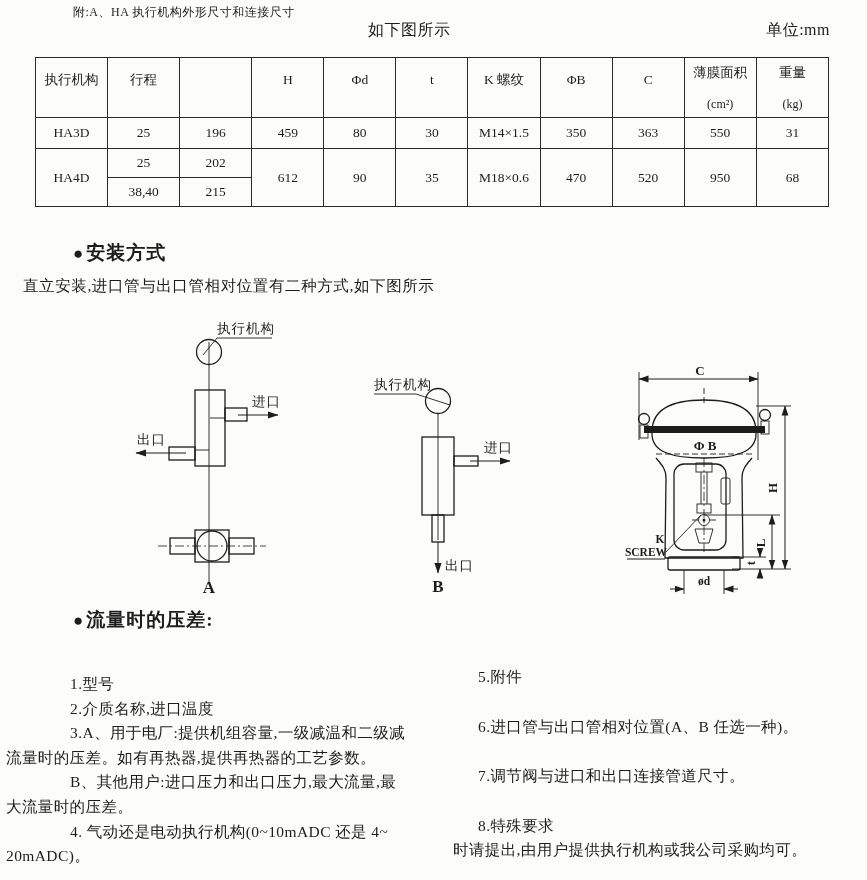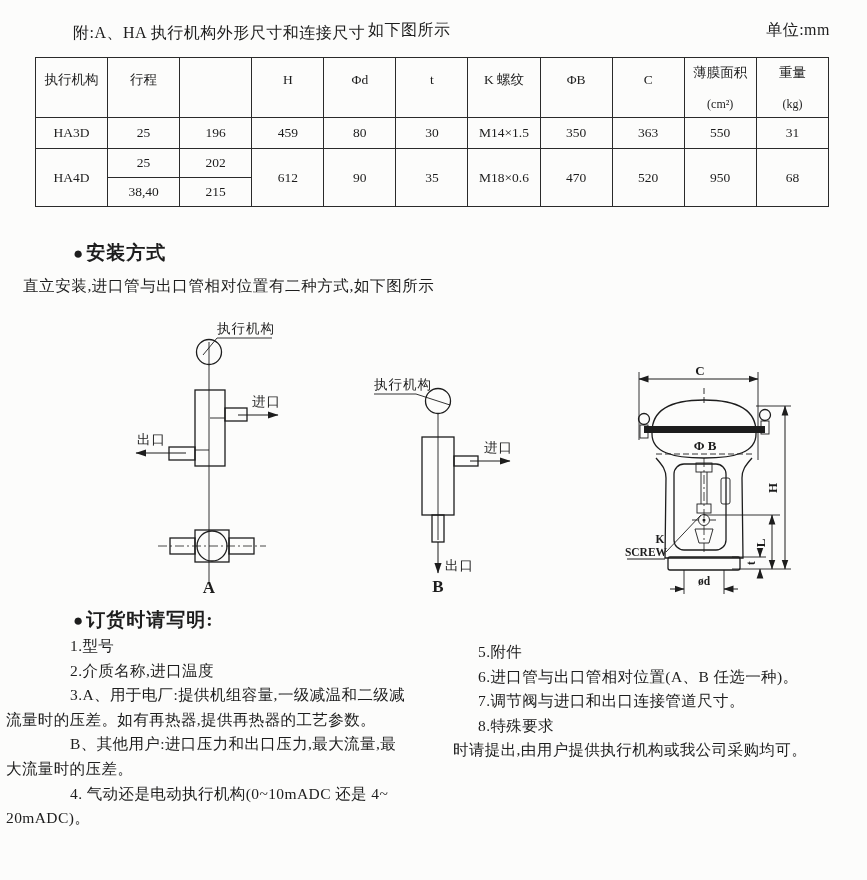--- a/index.html
+++ b/index.html
@@ -4,21 +4,21 @@
 <style>
   html,body{margin:0;padding:0;}
   body{
     width:867px;height:880px;position:relative;overflow:hidden;
     background:#fcfcfb;color:#1d1d1d;
     font-family:"Liberation Serif","DejaVu Serif",serif;
   }
   .abs{position:absolute;}
 
   
-  .title-main{left:73px;top:23px;font-size:16px;letter-spacing:.5px;}
+  .title-main{left:73px;top:4px;font-size:12px;letter-spacing:.5px;}
   .title-note{left:368px;top:20px;font-size:16px;letter-spacing:.5px;}
   .unit-label{right:37px;top:20px;font-size:16px;letter-spacing:.5px;}
 
   
   table.dim-table{
     left:35px;top:57px;position:absolute;border-collapse:collapse;table-layout:fixed;
     width:794px;font-size:13.5px;
   }
   .dim-table th,.dim-table td{
     border:1.4px solid #2a2a2a;text-align:center;vertical-align:middle;
@@ -34,25 +34,25 @@
     font-family:Liberation Serif, serif;
     font-weight:700;font-size:19px;letter-spacing:1px;
   }
   .sec-install{left:73px;top:240px;}
   .sec-order{left:73px;top:607px;}
   .bullet{font-size:17px;margin-right:2px;}
   .install-desc{left:23px;top:276px;font-size:15.5px;letter-spacing:.6px;}
 
   
   .notes{font-size:15.5px;letter-spacing:.4px;}
-  .notes-left{left:6px;top:634px;width:440px;}
+  .notes-left{left:6px;top:672px;width:440px;}
   .notes-right{left:453px;top:640px;width:410px;}
   .note-line{line-height:24.6px;white-space:nowrap;}
   .notes-left .note-line.indent{padding-left:64px;}
-  .notes-right .note-line.indent{padding-left:25px;}
+  .notes-right .note-line.indent{padding-left:25px;margin-top:25px;}
 
   
   svg .ln{stroke:#1d1d1d;stroke-width:1.3;fill:none;}
   svg .thin{stroke:#1d1d1d;stroke-width:.9;fill:none;}
   svg .dim{stroke:#1d1d1d;stroke-width:1;fill:none;}
   svg .dash{stroke-dasharray:6 3;}
   svg .cline{stroke-dasharray:9 3 2 3;stroke-width:.8;}
   svg .lbl{font-size:13.5px;fill:#1d1d1d;font-family:"Liberation Serif","DejaVu Serif",serif;letter-spacing:1px;}
   svg .cap{font-size:17px;font-weight:700;fill:#1d1d1d;}
   svg .dlbl{font-size:13px;font-weight:700;fill:#1d1d1d;}
@@ -254,21 +254,21 @@
   <line class="dim" x1="152" y1="215" x2="152" y2="207" marker-end="url(#kV)"></line>
   <text class="slbl" text-anchor="middle" transform="translate(147,201) rotate(-90)">t</text>
 
   <line class="thin" x1="76" y1="208" x2="76" y2="232"></line>
   <line class="thin" x1="116" y1="208" x2="116" y2="232"></line>
   <line class="dim" x1="62" y1="227" x2="76" y2="227" marker-end="url(#kV)"></line>
   <line class="dim" x1="130" y1="227" x2="116" y2="227" marker-end="url(#kV)"></line>
   <text class="slbl" x="96" y="223" text-anchor="middle">ød</text>
 </svg>
 
-<div class="abs sec-head sec-order"><span class="bullet">●</span><span>订货时请写明:</span></div>
+<div class="abs sec-head sec-order"><span class="bullet">●</span><span>流量时的压差:</span></div>
 <div class="abs notes notes-left">
     <div class="note-line indent">1.型号</div>
     <div class="note-line indent">2.介质名称,进口温度</div>
     <div class="note-line indent">3.A、用于电厂:提供机组容量,一级减温和二级减</div>
     <div class="note-line">流量时的压差。如有再热器,提供再热器的工艺参数。</div>
     <div class="note-line indent">B、其他用户:进口压力和出口压力,最大流量,最</div>
     <div class="note-line">大流量时的压差。</div>
     <div class="note-line indent">4. 气动还是电动执行机构(0~10mADC 还是 4~</div>
     <div class="note-line">20mADC)。</div>
   </div>

